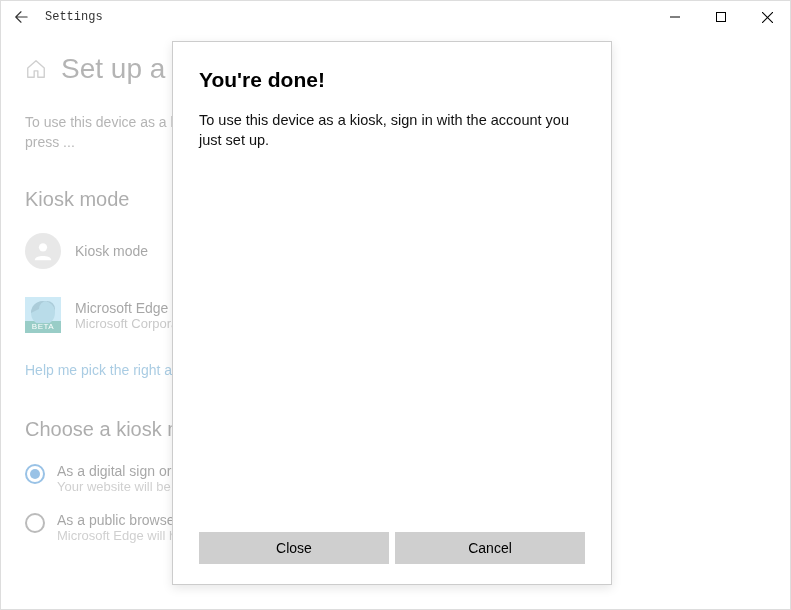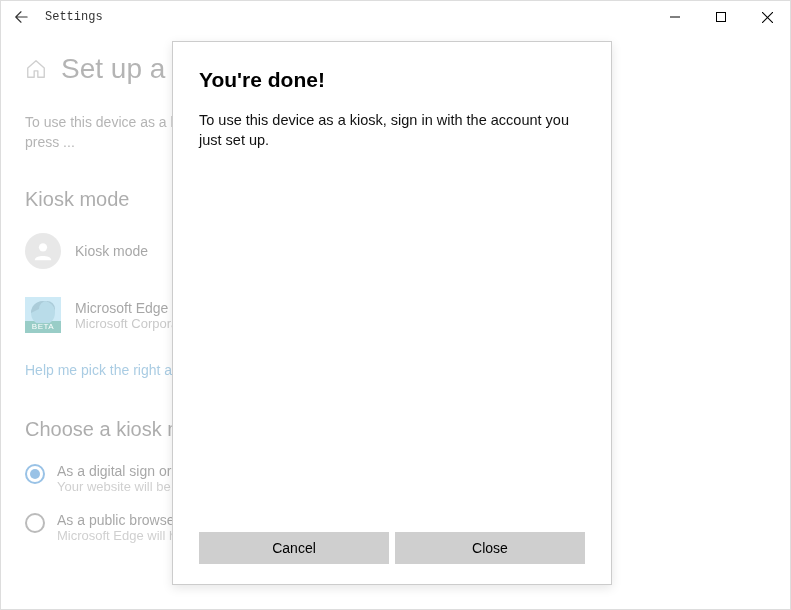--- a/index.html
+++ b/index.html
@@ -179,16 +179,16 @@
       <div class="radio-sub">Microsoft Edge will have a limited set of features.</div>
     </div>
   </div>
 </div>
 <div class="bg-veil"></div>
 
 <div class="modal">
   <h1>You're done!</h1>
   <p>To use this device as a kiosk, sign in with the account you just set up.</p>
   <div class="btn-row">
+    <button class="btn">Close</button>
     <button class="btn">Cancel</button>
-    <button class="btn">Close</button>
   </div>
 </div>
 
 </body></html>

